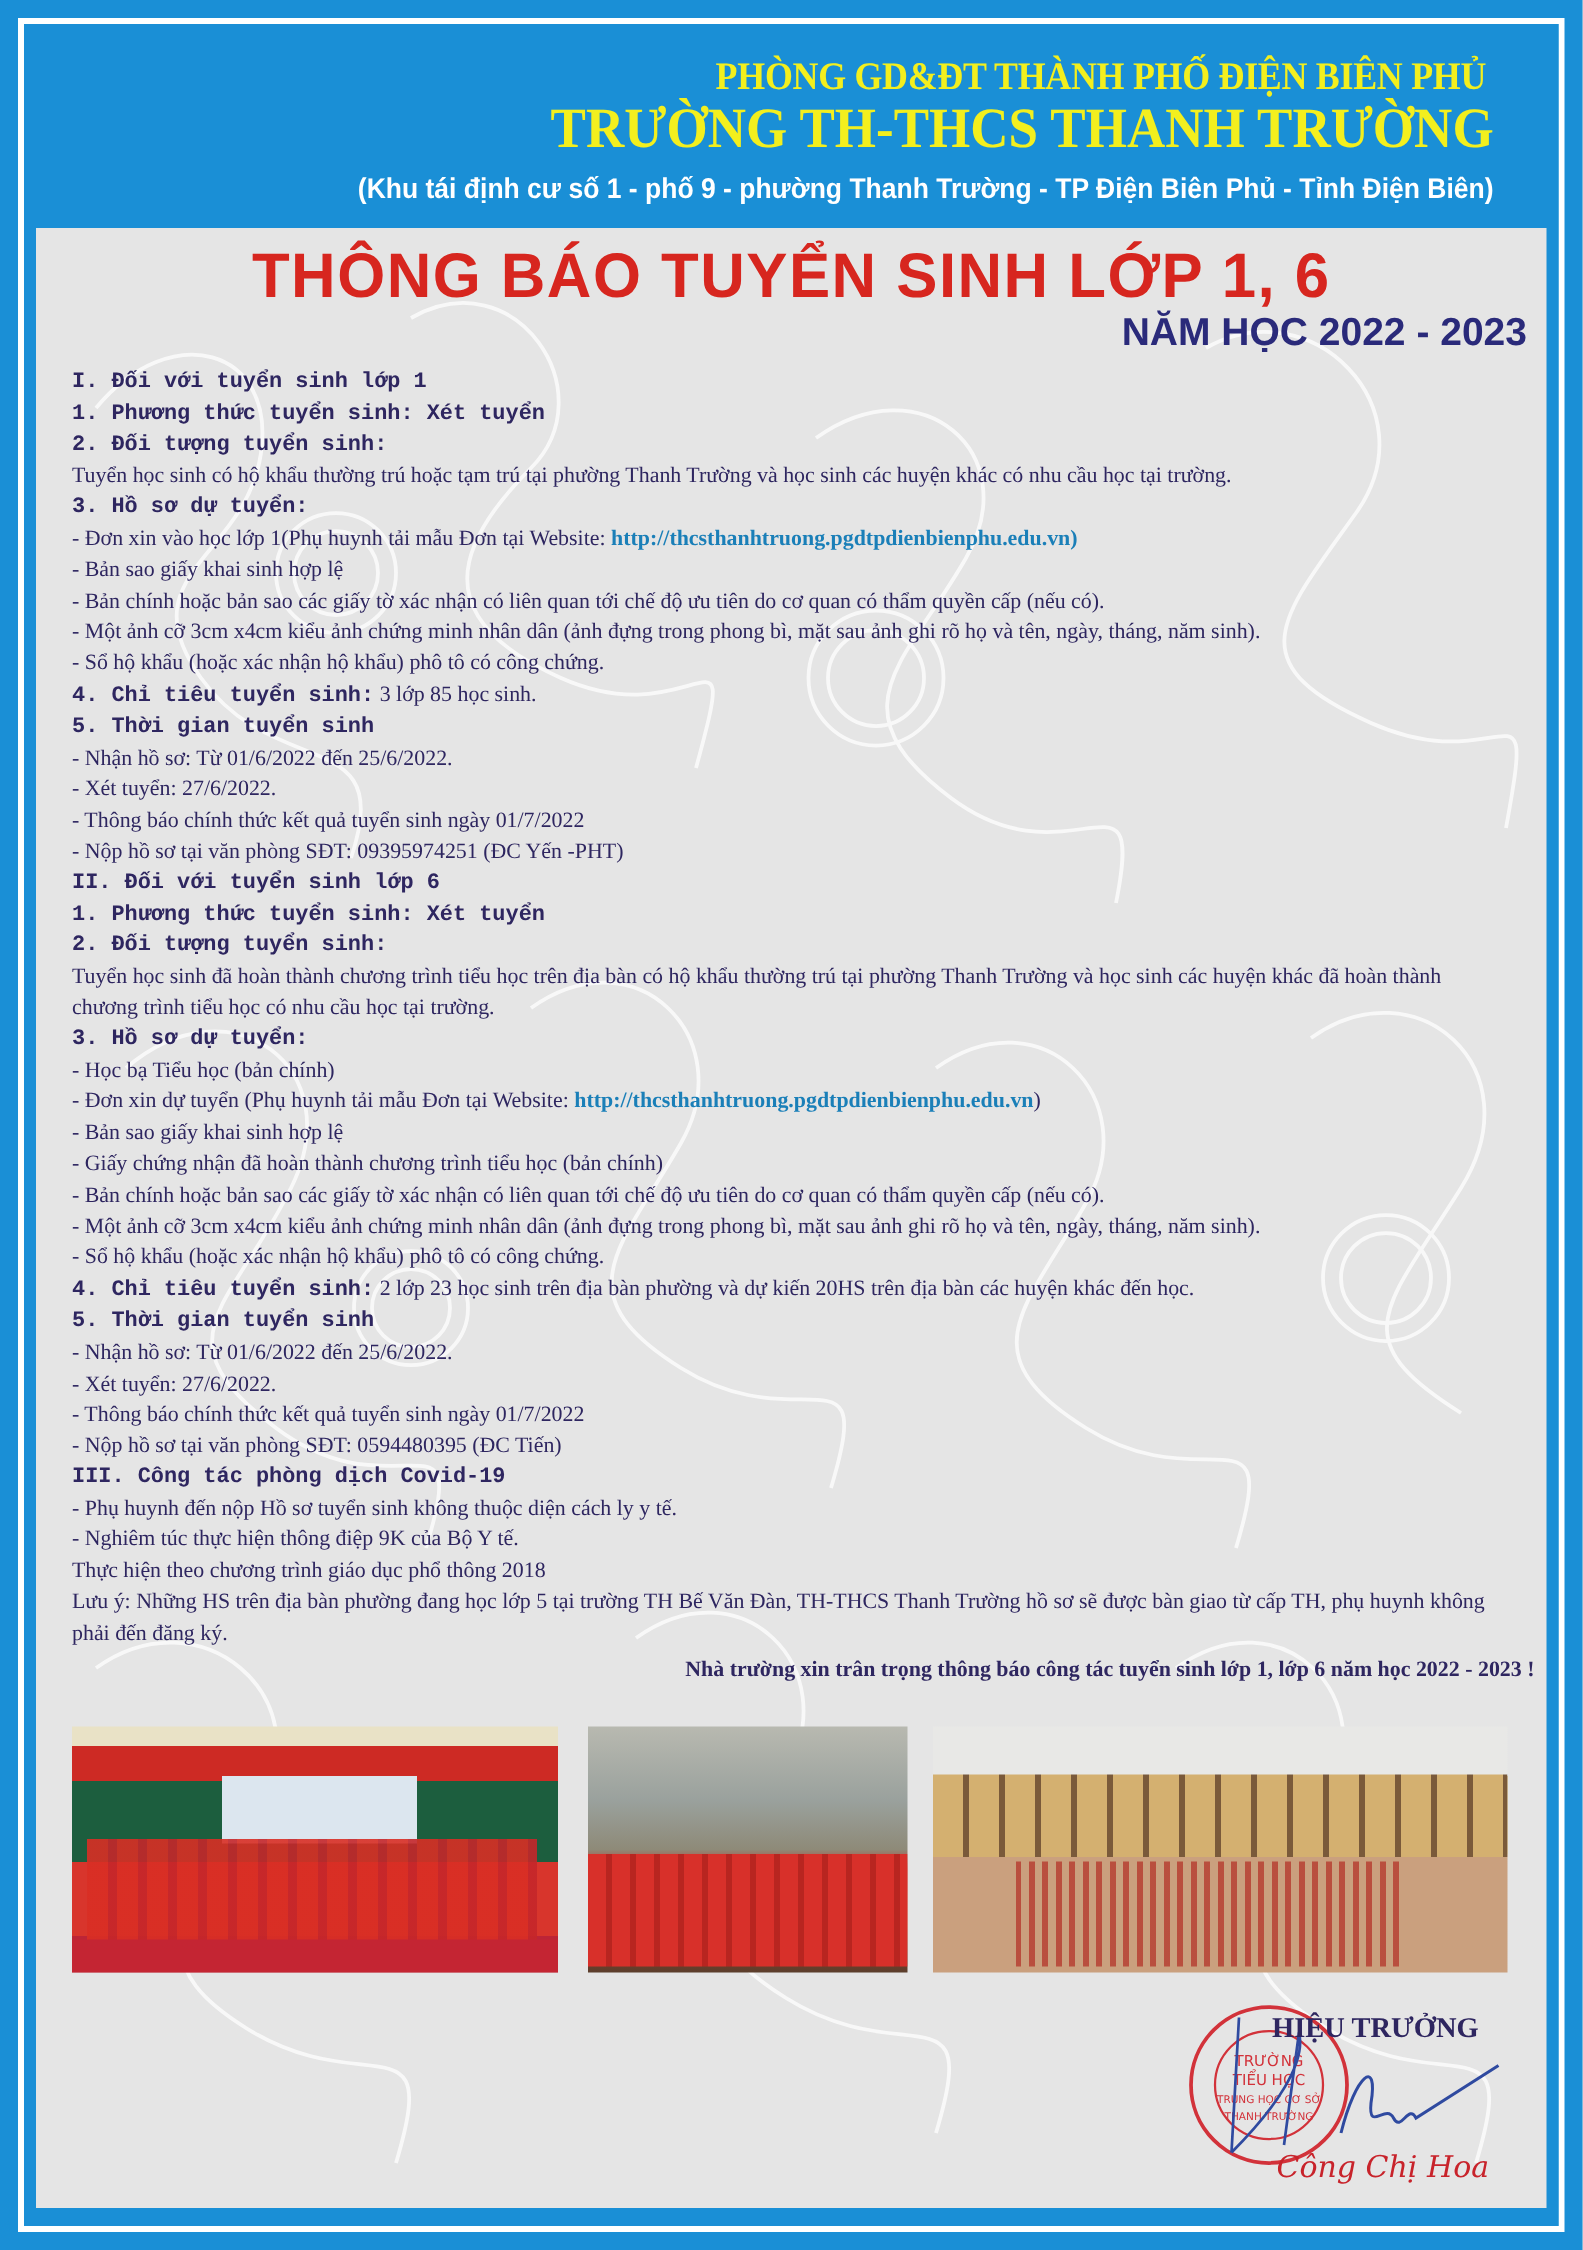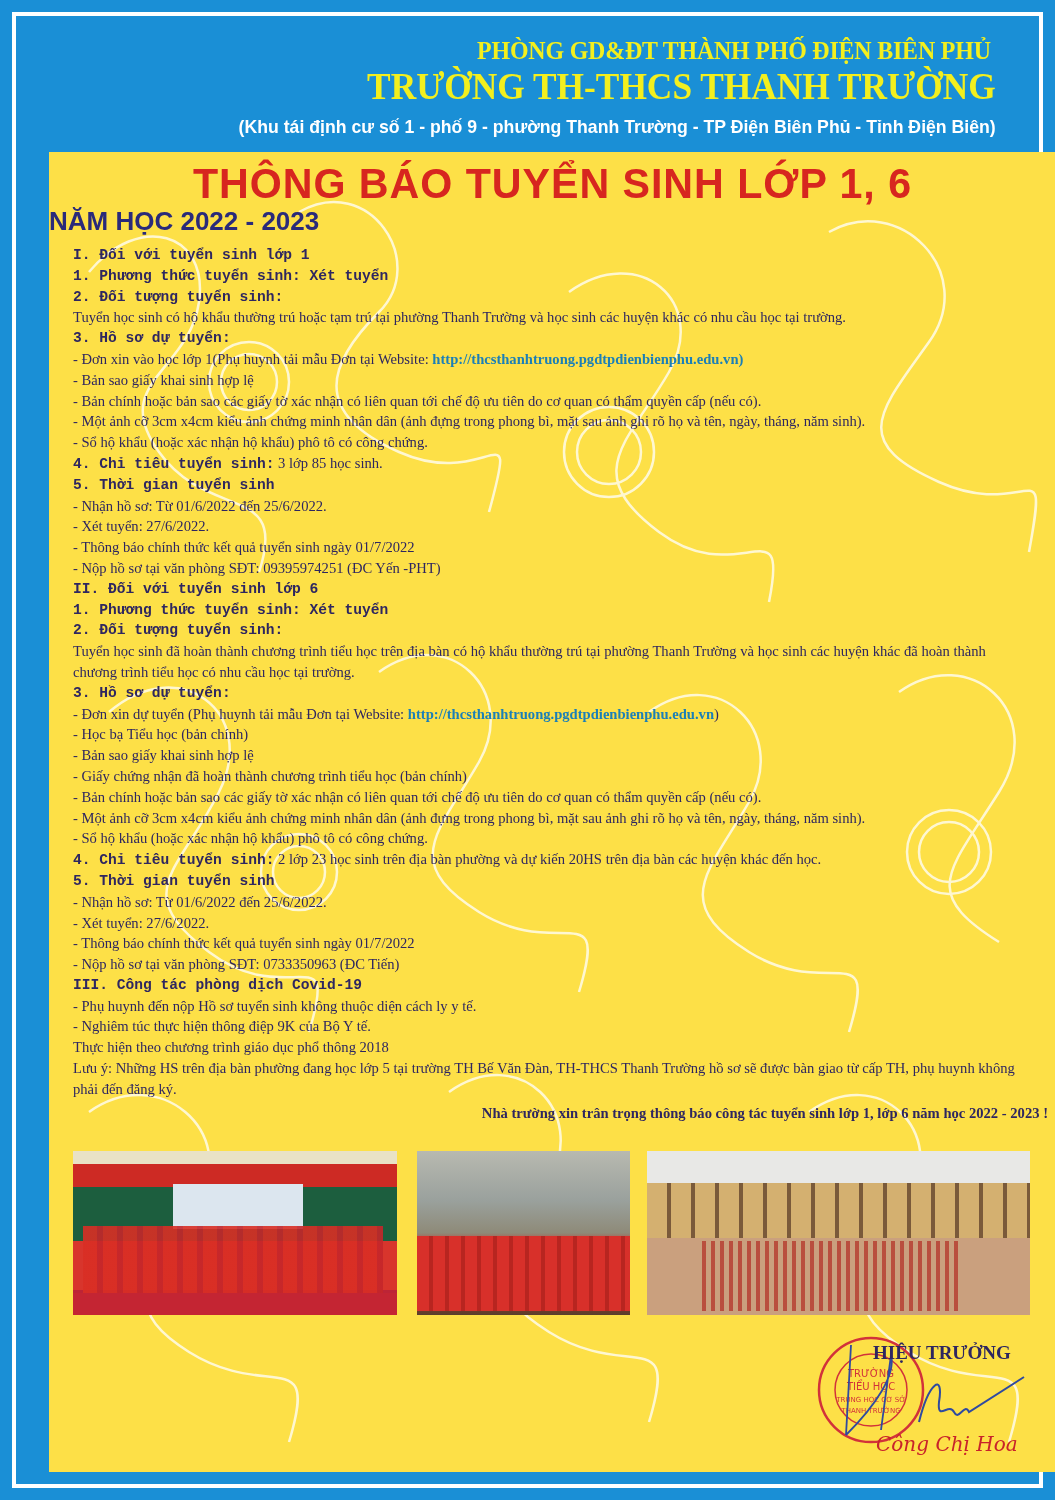--- a/index.html
+++ b/index.html
@@ -3,24 +3,24 @@
 <meta charset="utf-8">
 <style>
   html, body { margin: 0; padding: 0; }
   body { width: 1055px; height: 1500px; position: relative; overflow: hidden; background: #1a8fd6; font-family: "Liberation Serif", serif; }
   .frame-white { position: absolute; left: 12px; top: 12px; right: 12px; bottom: 12px; border: 4px solid #ffffff; box-sizing: border-box; }
   .frame-blue { position: absolute; left: 16px; top: 16px; right: 16px; bottom: 16px; background: #1a8fd6; }
   .header { position: absolute; left: 24px; top: 24px; width: 1007px; height: 128px; text-align: right; }
   .hdr1 { position: absolute; left: 0; right: 0; top: 12px; font-family: "Liberation Serif", serif; font-weight: bold; font-size: 26px; color: #f3ef1e; letter-spacing: -0.2px; transform: scaleX(0.92); }
   .hdr2 { position: absolute; left: 0; right: 0; top: 40px; font-family: "Liberation Serif", serif; font-weight: bold; font-size: 38px; color: #f3ef1e; transform: scaleX(0.93); }
   .hdr3 { position: absolute; left: 0; right: 0; top: 92px; font-family: "Liberation Sans", sans-serif; font-weight: bold; font-size: 19px; color: #ffffff; transform: scaleX(0.93); }
-  .panel { position: absolute; left: 24px; top: 152px; width: 1007px; height: 1320px; background: #fde047; overflow: hidden; margin-left: 25px; }
+  .panel { position: absolute; left: 24px; top: 152px; width: 1007px; height: 1320px; background: #e5e5e5; overflow: hidden; }
   .panel svg.pattern { position: absolute; left: 0; top: 0; width: 100%; height: 100%; opacity: 0.75; }
   .title { position: absolute; left: 0; right: 0; top: 8px; text-align: center; font-family: "Liberation Sans", sans-serif; font-weight: bold; font-size: 42px; color: #d7261f; letter-spacing: 1px; transform: scaleX(0.98); }
-  .subtitle { position: absolute; left: 0; right: 0; top: 54px; text-align: left; font-family: "Liberation Sans", sans-serif; font-weight: bold; font-size: 26px; color: #2a2a7a; }
+  .subtitle { position: absolute; left: 0; right: 13px; top: 54px; text-align: right; font-family: "Liberation Sans", sans-serif; font-weight: bold; font-size: 26px; color: #2a2a7a; }
   .body { position: absolute; left: 24px; top: 93px; width: 975px; color: #2e2660; font-size: 14.6px; line-height: 20.8px; }
   .body .ln { white-space: nowrap; }
   .body .wrap { white-space: normal; }
   .b { font-weight: bold; font-family: Liberation Mono, monospace; }
   .link { color: #1a7fb8; font-weight: bold; }
   .closing { text-align: right; font-weight: bold; margin-top: 3px; padding-left: 60px; }
   .photo { position: absolute; overflow: hidden; }
   .photo1 { left: 24px; top: 999px; width: 324px; height: 164px; background: linear-gradient(180deg, #e9e2c6 0 8%, #cd2a24 8% 22%, #1c5e3e 22% 55%, #d8352c 55% 85%, #bd2436 85%); }
   .photo2 { left: 368px; top: 999px; width: 213px; height: 164px; background: linear-gradient(180deg, #b8b9b0 0%, #9aa19d 30%, #8e8a78 50%, #c92d24 58%, #d23a25 80%, #5a3e2c 100%); }
   .photo3 { left: 598px; top: 999px; width: 383px; height: 164px; background: linear-gradient(180deg, #e8e8e6 0 20%, #c9a55a 20% 52%, #caa07e 52% 100%); }
@@ -93,33 +93,33 @@
     <div class="ln">- Nhận hồ sơ: Từ 01/6/2022 đến 25/6/2022.</div>
     <div class="ln">- Xét tuyển: 27/6/2022.</div>
     <div class="ln">- Thông báo chính thức kết quả tuyển sinh ngày 01/7/2022</div>
     <div class="ln">- Nộp hồ sơ tại văn phòng SĐT: 09395974251 (ĐC Yến -PHT)</div>
 
     <div class="ln b">II. Đối với tuyển sinh lớp 6</div>
     <div class="ln b">1. Phương thức tuyển sinh: Xét tuyển</div>
     <div class="ln b">2. Đối tượng tuyển sinh:</div>
     <div class="wrap" style="width:955px;">Tuyển học sinh đã hoàn thành chương trình tiểu học trên địa bàn có hộ khẩu thường trú tại phường Thanh Trường và học sinh các huyện khác đã hoàn thành chương trình tiểu học có nhu cầu học tại trường.</div>
     <div class="ln b">3. Hồ sơ dự tuyển:</div>
+    <div class="ln">- Học bạ Tiểu học (bản chính)</div>
     <div class="ln"><span>- Đơn xin dự tuyển (Phụ huynh tải mẫu Đơn tại Website: </span><span class="link">http://thcsthanhtruong.pgdtpdienbienphu.edu.vn</span><span>)</span></div>
-    <div class="ln">- Học bạ Tiểu học (bản chính)</div>
     <div class="ln">- Bản sao giấy khai sinh hợp lệ</div>
     <div class="ln">- Giấy chứng nhận đã hoàn thành chương trình tiểu học (bản chính)</div>
     <div class="ln">- Bản chính hoặc bản sao các giấy tờ xác nhận có liên quan tới chế độ ưu tiên do cơ quan có thẩm quyền cấp (nếu có).</div>
     <div class="ln">- Một ảnh cỡ 3cm x4cm kiểu ảnh chứng minh nhân dân (ảnh đựng trong phong bì, mặt sau ảnh ghi rõ họ và tên, ngày, tháng, năm sinh).</div>
     <div class="ln">- Sổ hộ khẩu (hoặc xác nhận hộ khẩu) phô tô có công chứng.</div>
     <div class="ln"><span class="b">4. Chỉ tiêu tuyển sinh:</span><span> 2 lớp 23 học sinh trên địa bàn phường và dự kiến 20HS trên địa bàn các huyện khác đến học.</span></div>
     <div class="ln b">5. Thời gian tuyển sinh</div>
     <div class="ln">- Nhận hồ sơ: Từ 01/6/2022 đến 25/6/2022.</div>
     <div class="ln">- Xét tuyển: 27/6/2022.</div>
     <div class="ln">- Thông báo chính thức kết quả tuyển sinh ngày 01/7/2022</div>
-    <div class="ln">- Nộp hồ sơ tại văn phòng SĐT: 0733350963 (ĐC Tiến)</div>
+    <div class="ln">- Nộp hồ sơ tại văn phòng SĐT: 0594480395 (ĐC Tiến)</div>
 
     <div class="ln b">III. Công tác phòng dịch Covid-19</div>
     <div class="ln">- Phụ huynh đến nộp Hồ sơ tuyển sinh không thuộc diện cách ly y tế.</div>
     <div class="ln">- Nghiêm túc thực hiện thông điệp 9K của Bộ Y tế.</div>
 
     <div class="ln">Thực hiện theo chương trình giáo dục phổ thông 2018</div>
     <div class="wrap" style="width:955px;">Lưu ý: Những HS trên địa bàn phường đang học lớp 5 tại trường TH Bế Văn Đàn, TH-THCS Thanh Trường  hồ sơ sẽ được bàn giao từ cấp TH, phụ huynh không phải đến đăng ký.</div>
 
     <div class="closing">Nhà trường xin trân trọng thông báo công tác tuyển sinh lớp 1, lớp 6 năm học 2022 - 2023 !</div>
   </div>

